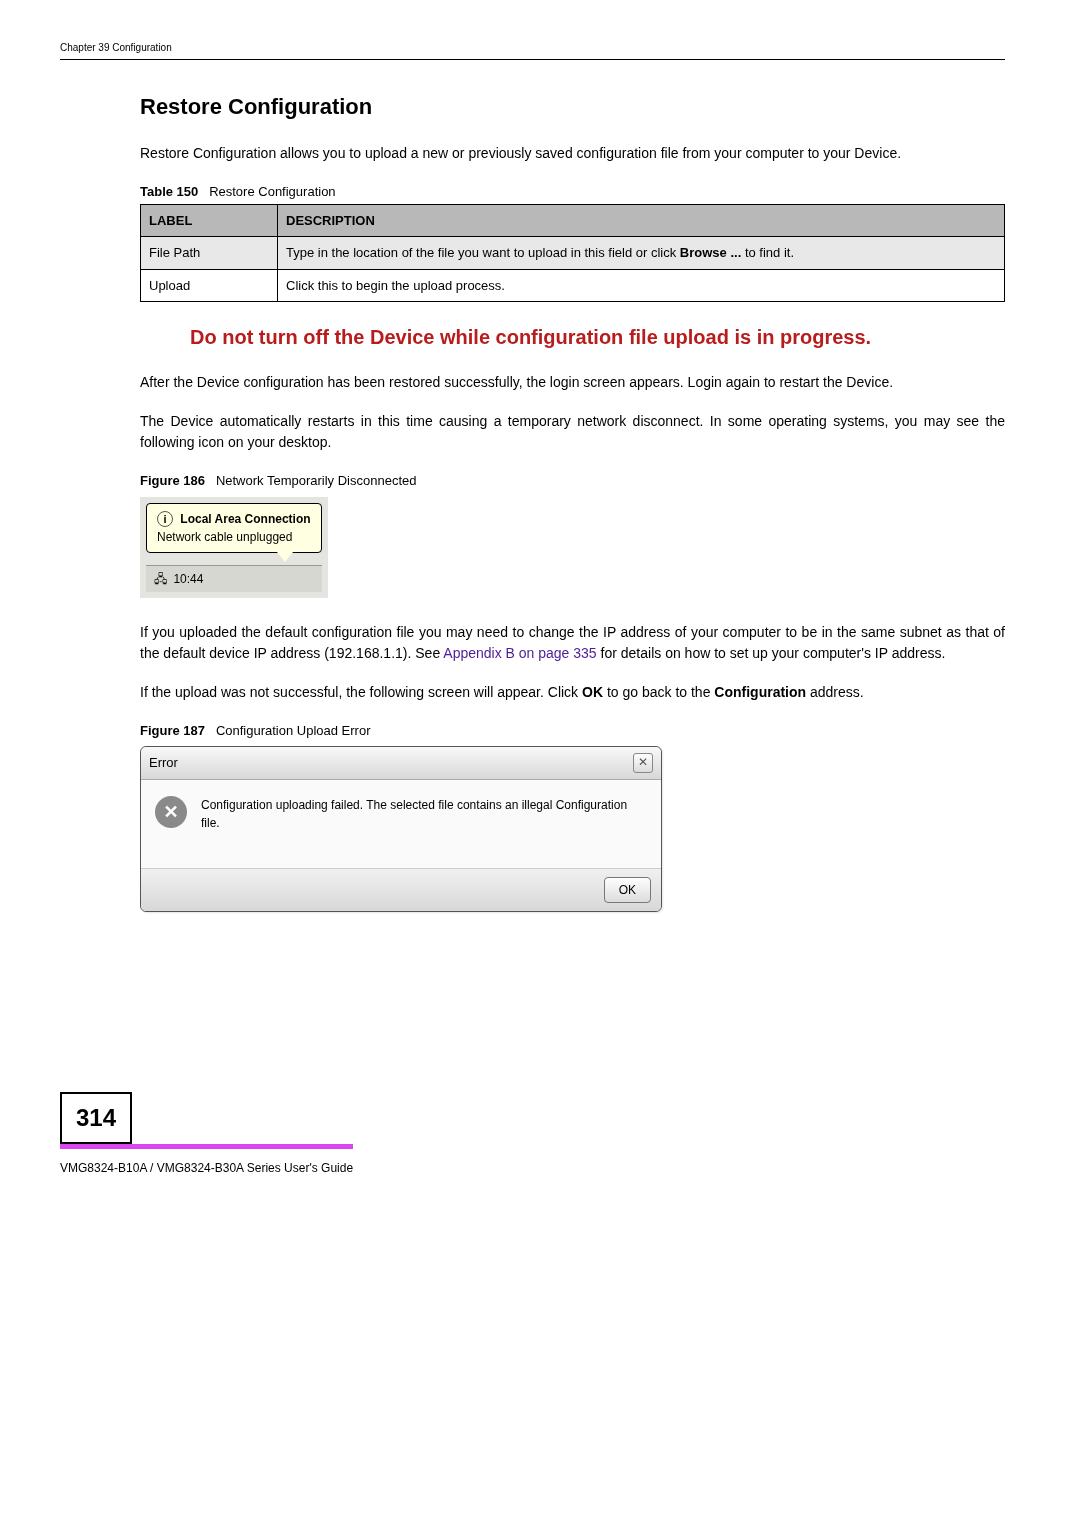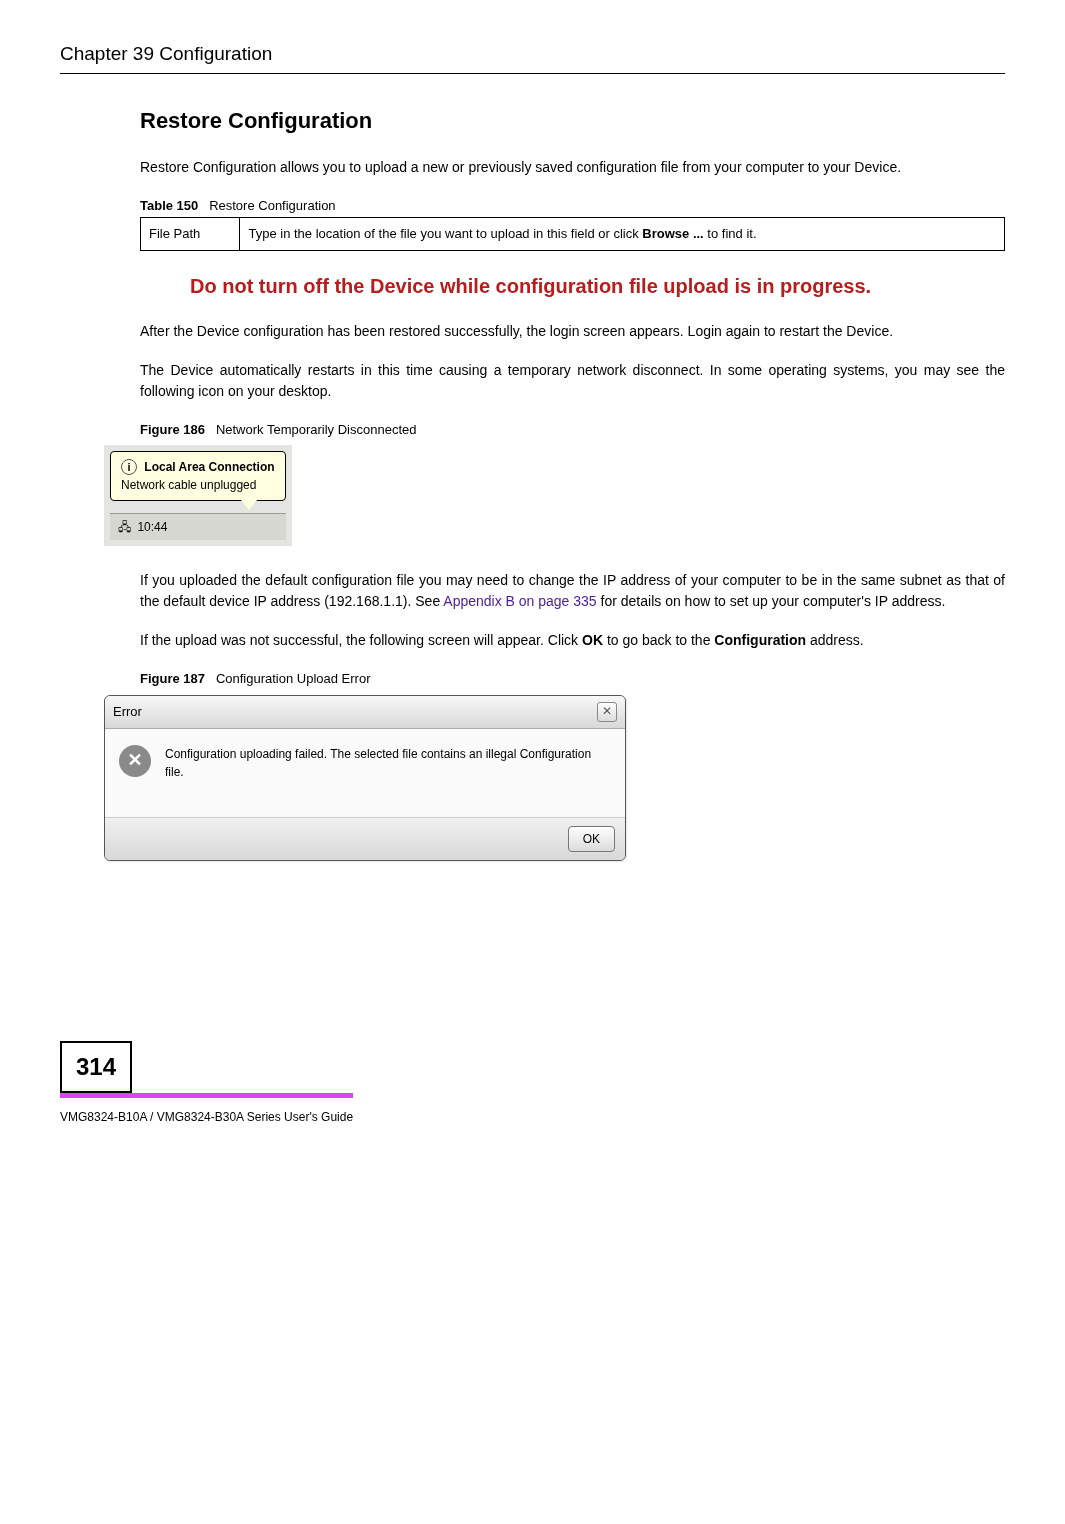--- a/index.html
+++ b/index.html
@@ -6,21 +6,21 @@
     font-family: Verdana, Arial, sans-serif;
     font-size: 14px;
     width: 1065px;
     margin: 0;
     padding: 40px 60px 20px 60px;
     box-sizing: border-box;
     color: #000;
     line-height: 1.5;
   }
   .header-chapter {
-    font-size: 19px;
+    font-size: 10px;
     margin-bottom: 4px;
   }
   .header-line {
     border-top: 1px solid #000;
     margin-bottom: 30px;
   }
   .section-heading {
     font-family: Arial, sans-serif;
     font-size: 22px;
     font-weight: bold;
@@ -59,21 +59,21 @@
     font-weight: bold;
     color: #b91c1c;
     margin: 10px 0 20px 130px;
   }
   .figure-caption {
     font-size: 13px;
     font-weight: bold;
     margin: 0 0 6px 80px;
   }
   .figure-box {
-    margin: 0 0 24px 44px;
+    margin: 0 0 24px 80px;
   }
   .tooltip-figure {
     display: inline-block;
     background: #e4e4e0;
     padding: 6px;
     position: relative;
   }
   .tooltip-balloon {
     background: #ffffe1;
     border: 1px solid #000;
@@ -215,28 +215,36 @@
 <div class="section-heading">Restore Configuration</div>
 
 <p class="body-text">Restore Configuration allows you to upload a new or previously saved configuration file from your computer to your Device.</p>
 
 <div class="table-caption">
   <b>Table 150</b>&nbsp;&nbsp;
   <span>Restore Configuration</span>
 </div>
 <table class="data-table">
   <tbody>
+      <tr>
+    <th style="width:120px;">LABEL</th>
+    <th>DESCRIPTION</th>
+  </tr>
   <tr>
     <td>File Path</td>
     <td>
       <span>Type in the location of the file you want to upload in this field or click </span>
       <b>Browse ...</b>
       <span> to find it.</span>
     </td>
   </tr>
+  <tr>
+    <td>Upload</td>
+    <td>Click this to begin the upload process.</td>
+  </tr>
 </tbody>
   </table>
 
 <div class="warning-heading">Do not turn off the Device while configuration file upload is in progress.</div>
 
 <p class="body-text">After the Device configuration has been restored successfully, the login screen appears. Login again to restart the Device.</p>
 
 <p class="body-text">The Device automatically restarts in this time causing a temporary network disconnect. In some operating systems, you may see the following icon on your desktop.</p>
 
 <div class="figure-caption">

